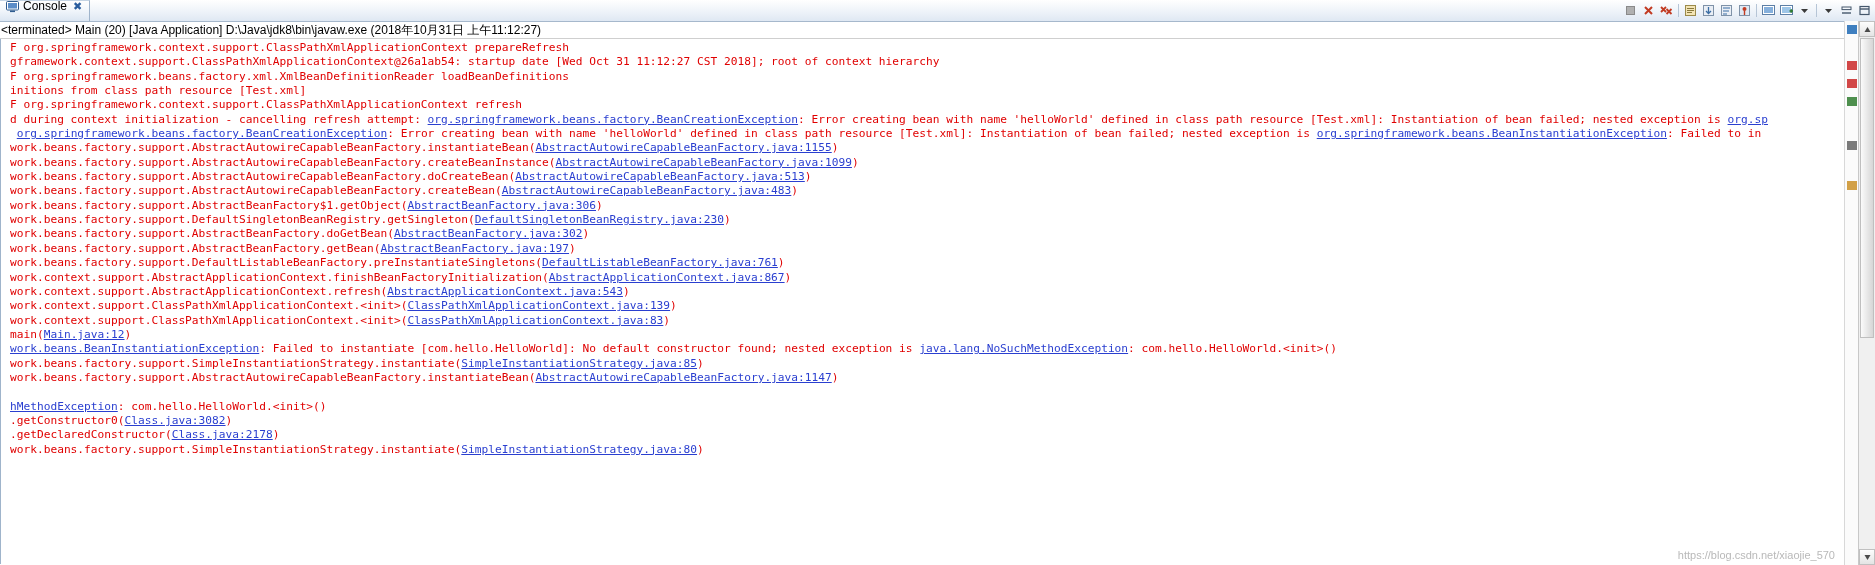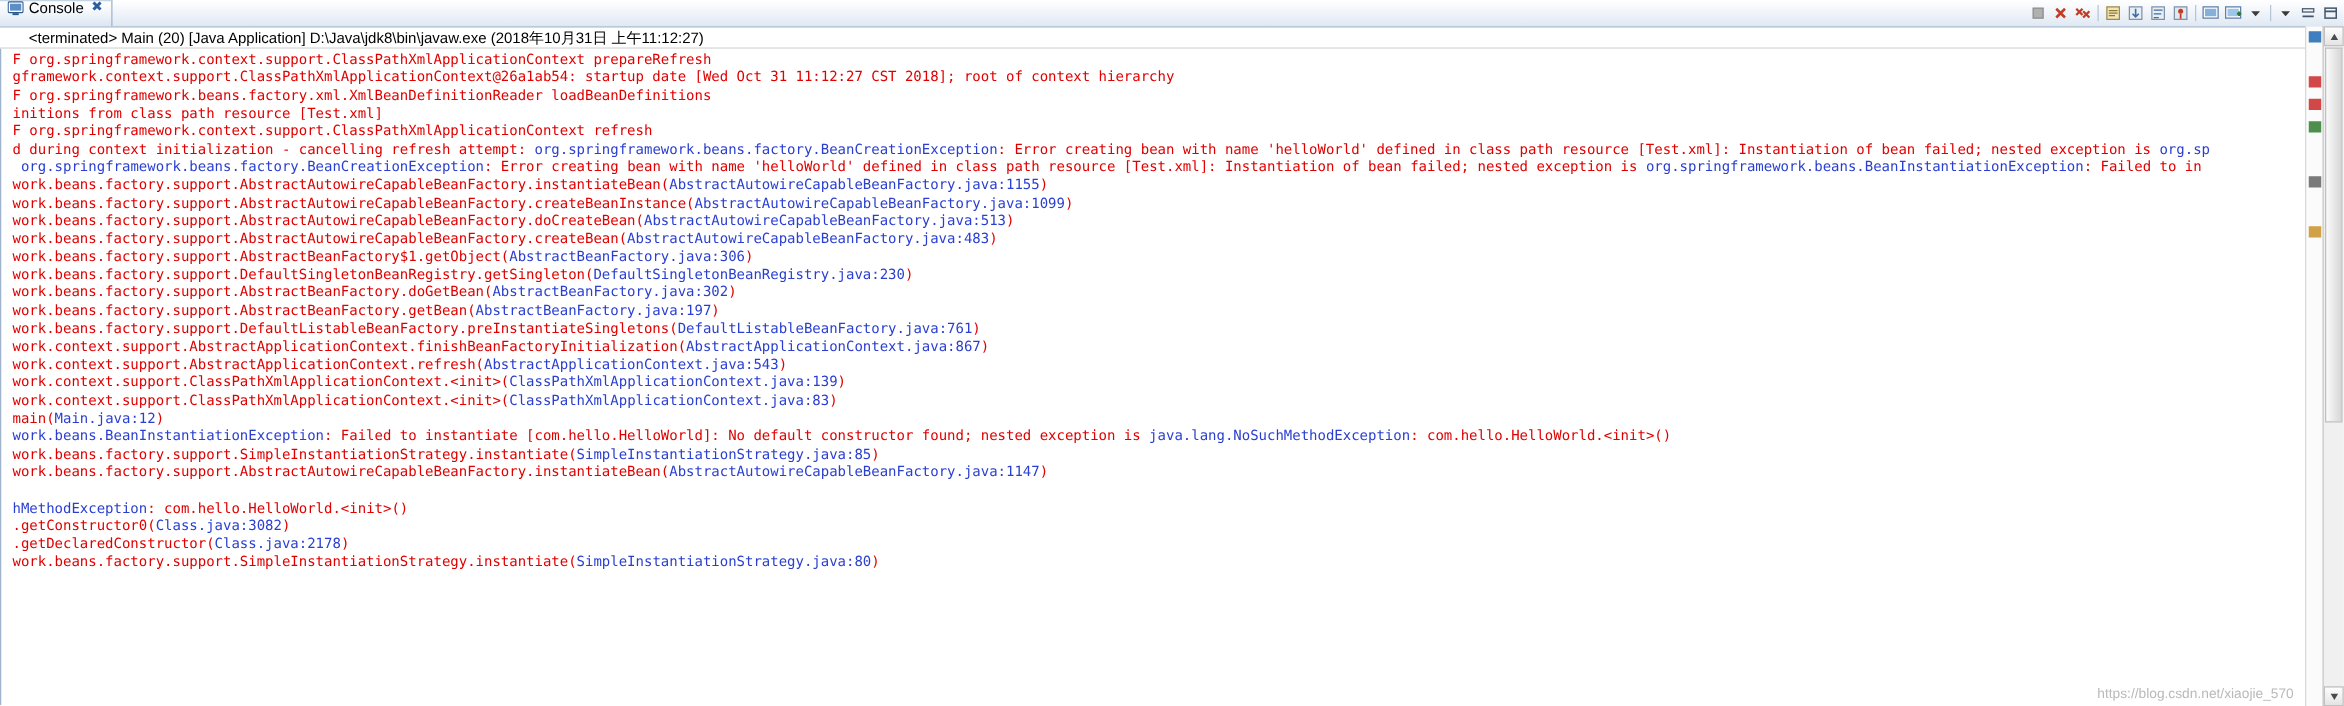--- a/index.html
+++ b/index.html
@@ -82,21 +82,21 @@
     height: 13px;
     background: #b6c5d6;
     margin: 0 2px;
   }
 
   
   .launch-line {
     height: 17px;
     display: flex;
     align-items: center;
-    padding-left: 23px;
+    padding-left: 1px;
     background: #ffffff;
     border-bottom: 1px solid #cfcfcf;
     font-family: "Liberation Sans", sans-serif;
     font-size: 12px;
     color: #000;
     white-space: nowrap;
     box-sizing: border-box;
   }
 
   
@@ -115,20 +115,21 @@
     font-family: "DejaVu Sans Mono", monospace;
     font-size: 11.2px;
     line-height: 14.35px;
     white-space: pre;
     color: #cc0000;
   }
   .ln { height: 14.35px; }
   .err { color: #e00000; }
   .lnk {
     color: #2a3fd0;
+    text-decoration: underline;
   }
   .blank { height: 14.35px; }
 
   
   .right-rail {
     position: absolute;
     top: 21px;
     right: 0;
     width: 17px;
     height: 544px;

